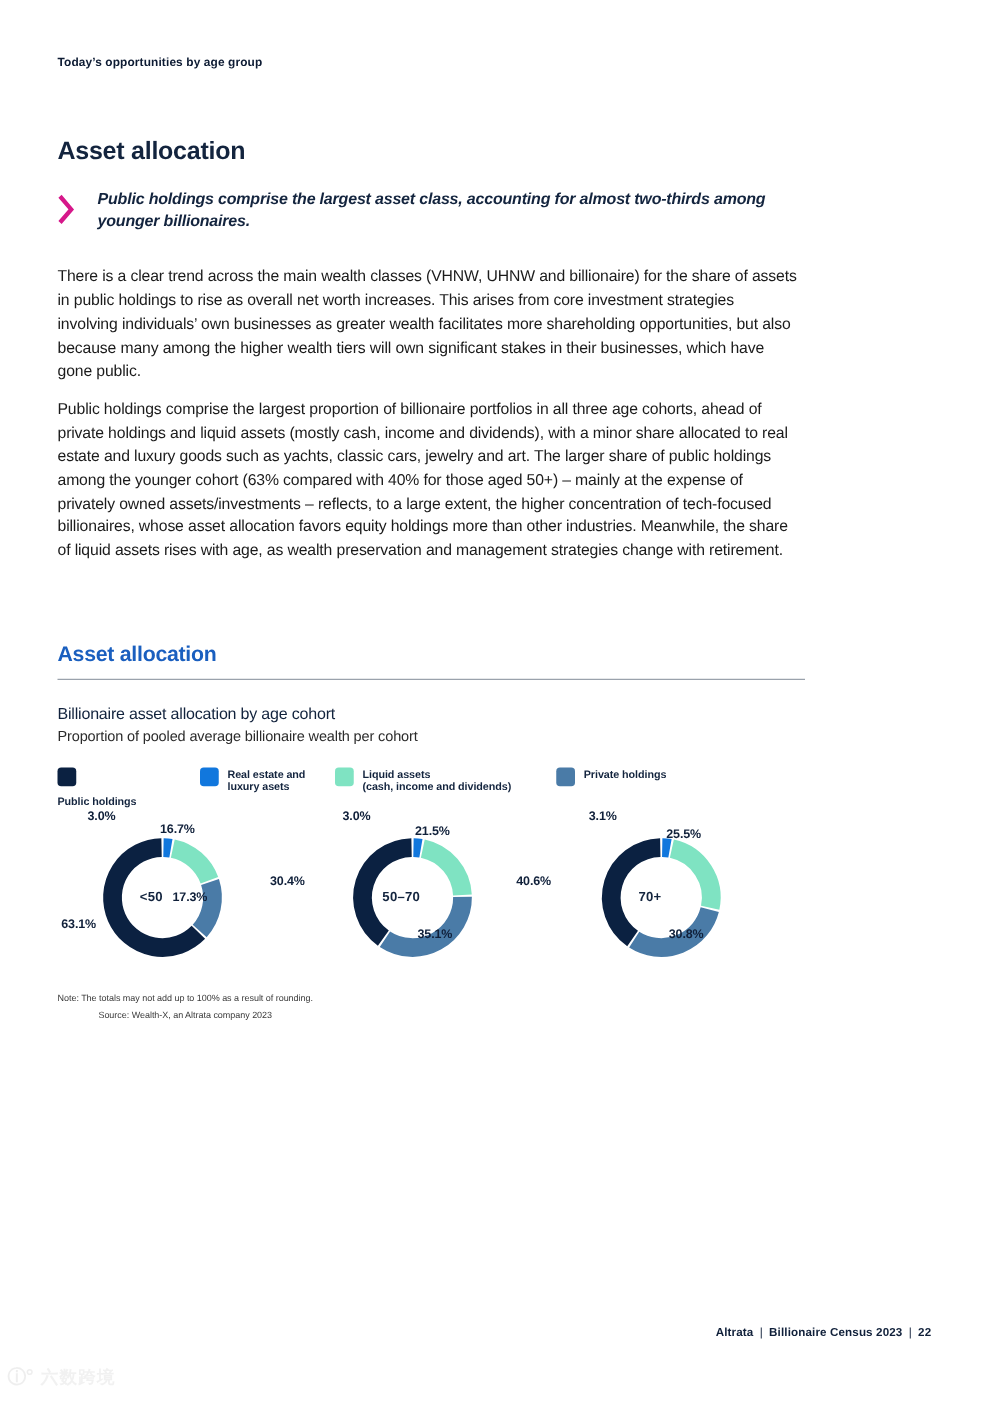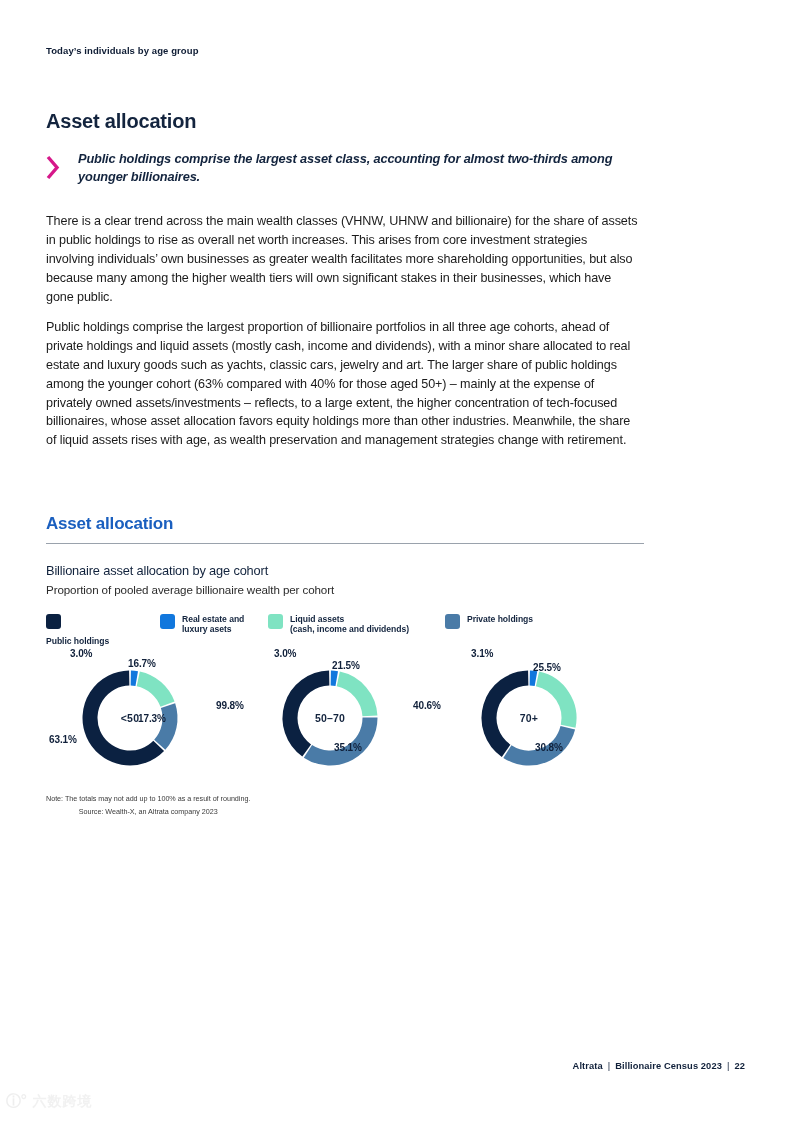--- a/index.html
+++ b/index.html
@@ -85,21 +85,21 @@
 
   
   .donut-row { position:absolute; left:0; top:650px; width:793px; height:140px; }
   .donut-wrap { position:absolute; width:200px; height:140px; }
   #donut-0 { left:28px; }
   #donut-1 { left:228px; }
   #donut-2 { left:427px; }
 
   .donut-svg { position:absolute; left:50px; top:16px; }
   .donut-center {
-    position:absolute; left:50px; top:16px; width:104px; height:104px;
+    position:absolute; left:41px; top:16px; width:104px; height:104px;
     display:flex; align-items:center; justify-content:center;
     font-size:10.5px; font-weight:700; color:#13243E; letter-spacing:.2px;
   }
   .dlabel {
     position:absolute; font-size:10px; font-weight:700; color:#10203A;
     white-space:nowrap; letter-spacing:-.1px;
   }
 
   
   .lab-top    { left:44px;  top:-2px; }
@@ -146,21 +146,21 @@
   .wm-text {
     font-size:14px; font-weight:700; color:#d2d2d2;
     font-family:"DejaVu Sans", sans-serif; letter-spacing:1px;
   }
 </style>
 </head>
 <body>
 
 <div class="page">
 
-  <div class="running-head">Today’s individuals by age group</div>
+  <div class="running-head">Today’s opportunities by age group</div>
 
   <div class="main-title">Asset allocation</div>
 
   <div class="standfirst">
     <svg class="chev" viewBox="0 0 14 34" aria-hidden="true">
       <path d="M2 6 L11 16.5 L2 27" fill="none" stroke="#D6188A" stroke-width="3.4" stroke-linecap="butt" stroke-linejoin="miter"></path>
     </svg>
     <div class="standfirst-text">Public holdings comprise the largest asset class, accounting for almost two-thirds among younger billionaires.</div>
   </div>
 
@@ -214,21 +214,21 @@
       <svg class="donut-svg" width="104" height="104" viewBox="0 0 104 104">
           <path d="M 52.767897695987585 12.007371515134231 A 40 40 0 0 1 58.73957518260011 12.571861236445855" fill="none" stroke="#1177DD" stroke-width="15"></path>
           <path d="M 60.2481674158652 12.859640595928866 A 40 40 0 0 1 91.94877428736746 49.976282396931474" fill="none" stroke="#7FE3C2" stroke-width="15"></path>
           <path d="M 91.99701478641808 51.51131996659011 A 40 40 0 0 1 29.94581245086295 85.37083774116988" fill="none" stroke="#4A7BA7" stroke-width="15"></path>
           <path d="M 28.681034882283868 84.49962870309042 A 40 40 0 0 1 51.232102304012386 12.007371515134231" fill="none" stroke="#0B2141" stroke-width="15"></path>
         </svg>
       <div class="donut-center">50–70</div>
       <div class="dlabel lab-top">3.0%</div>
       <div class="dlabel lab-mint">21.5%</div>
       <div class="dlabel lab-steel">35.1%</div>
-      <div class="dlabel lab-navy">99.8%</div>
+      <div class="dlabel lab-navy">30.4%</div>
     </div>
 
     <div class="donut-wrap c3" id="donut-2">
       <svg class="donut-svg" width="104" height="104" viewBox="0 0 104 104">
           <path d="M 52.767897695987585 12.007371515134231 A 40 40 0 0 1 58.987174821301444 12.614985235288145" fill="none" stroke="#1177DD" stroke-width="15"></path>
           <path d="M 60.49392911710146 12.912237616439896 A 40 40 0 0 1 91.14610817248203 60.220840282375946" fill="none" stroke="#7FE3C2" stroke-width="15"></path>
           <path d="M 90.80167417126121 61.717514162957535 A 40 40 0 0 1 30.366893034796526 85.6453367204441" fill="none" stroke="#4A7BA7" stroke-width="15"></path>
           <path d="M 29.091267680218127 84.79008971473823 A 40 40 0 0 1 51.232102304012386 12.007371515134231" fill="none" stroke="#0B2141" stroke-width="15"></path>
         </svg>
       <div class="donut-center">70+</div>

